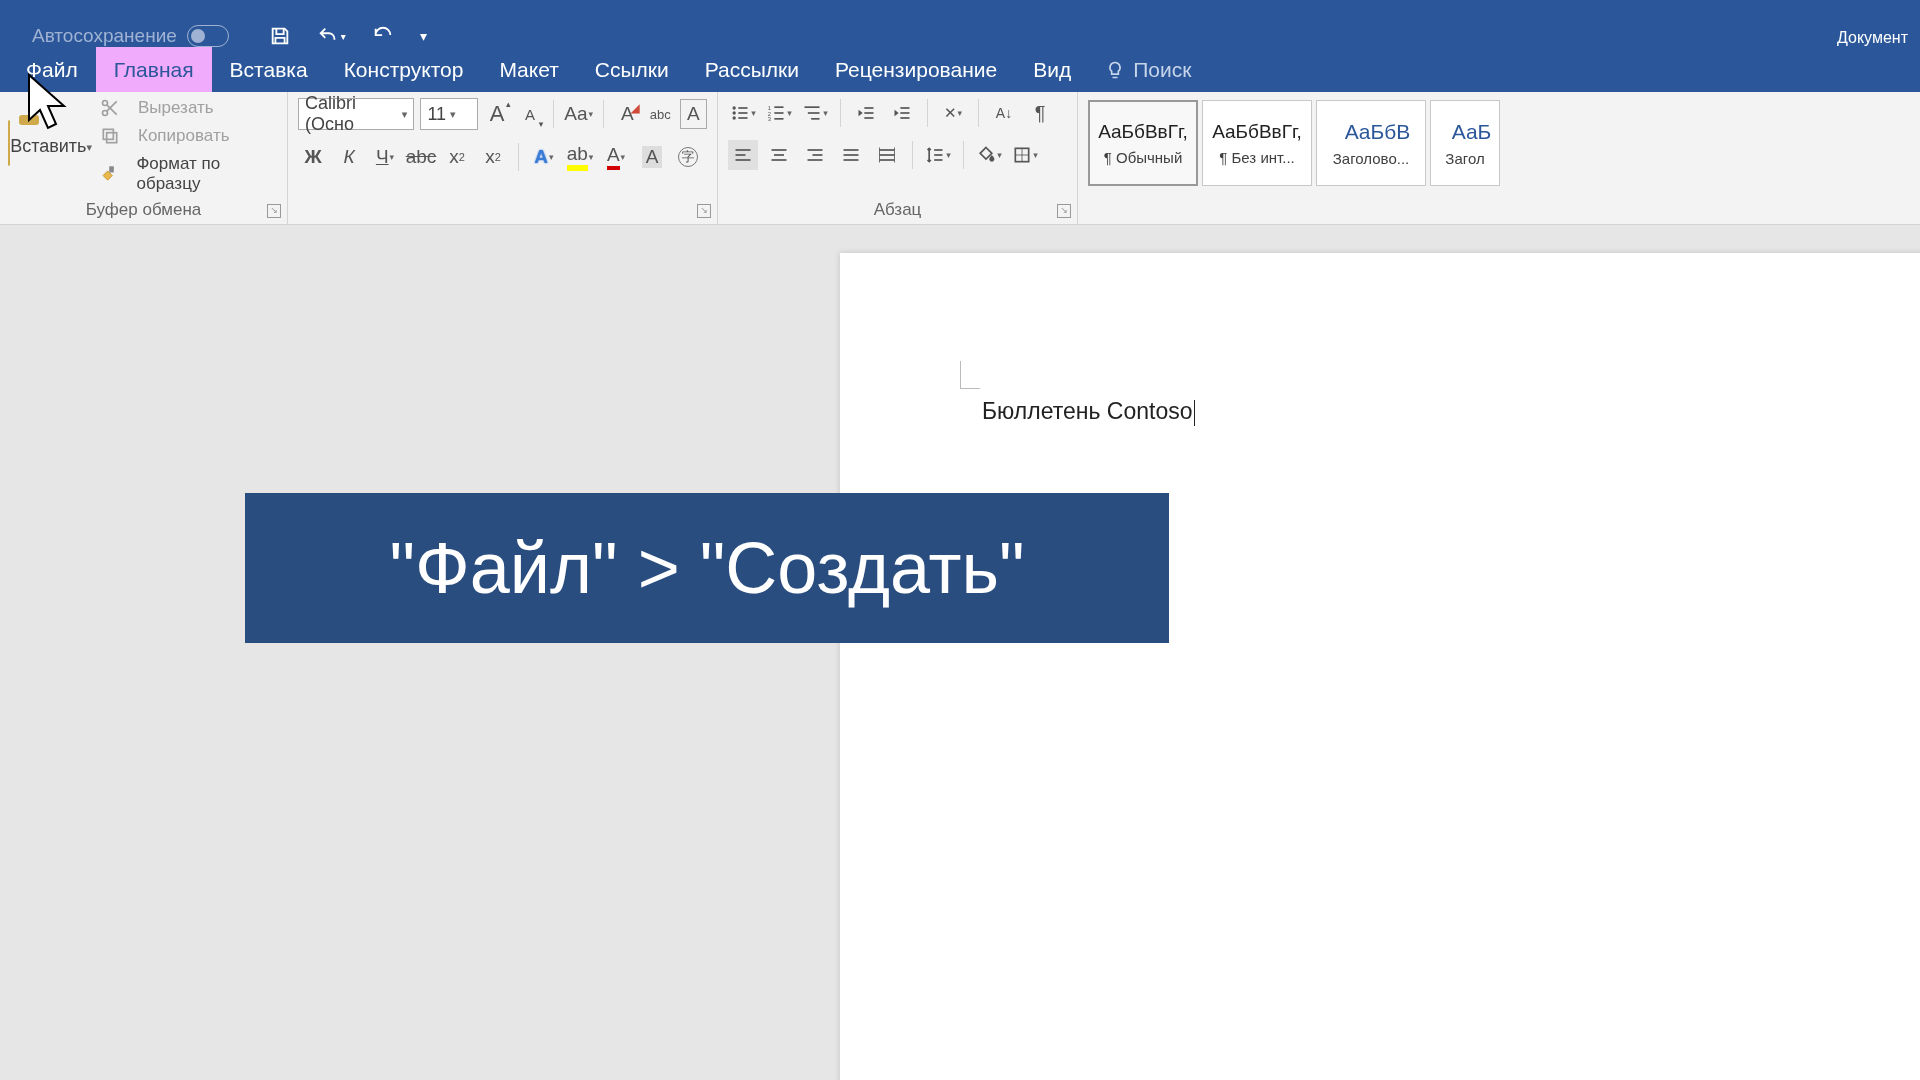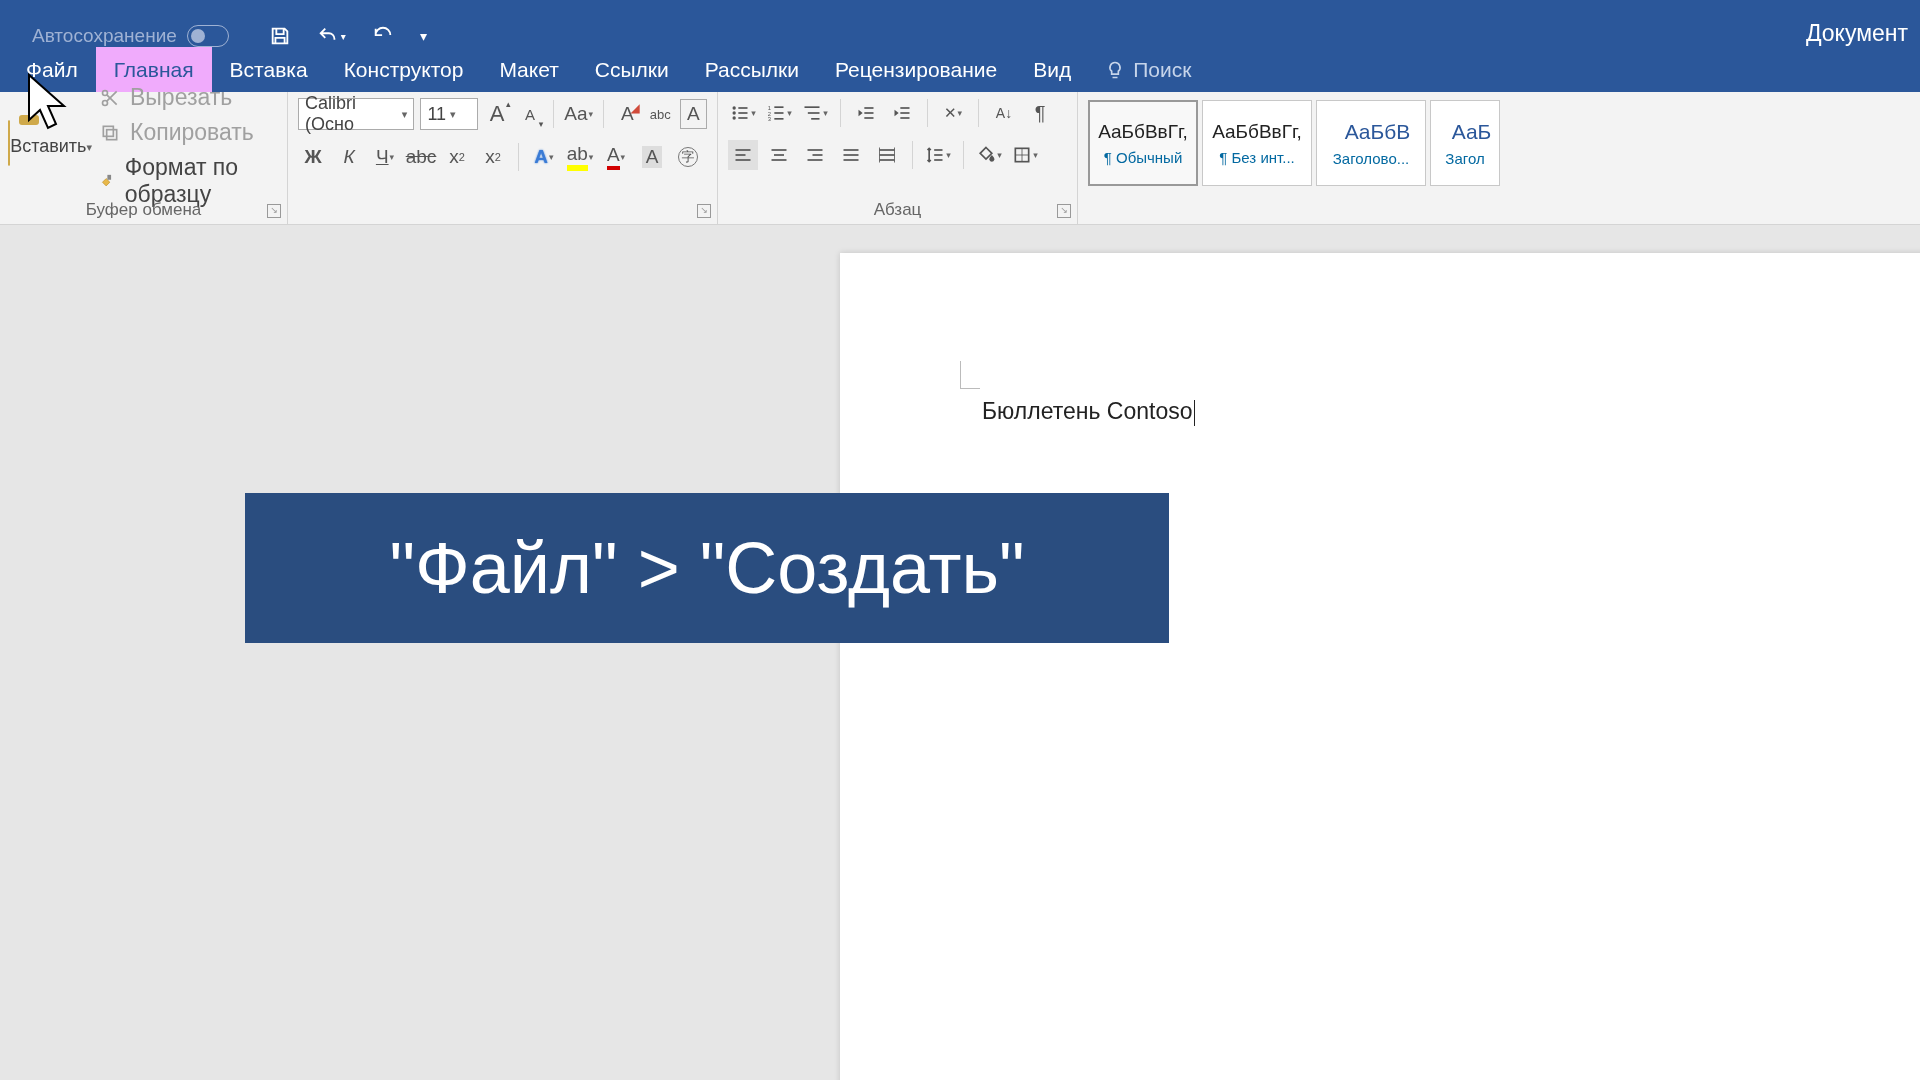--- a/index.html
+++ b/index.html
@@ -6,42 +6,42 @@
 body { width: 1920px; height: 1080px; overflow: hidden; background: #e6e6e6; position: relative; }
 
 
 .titlebar { background: #2b579a; height: 47px; display: flex; align-items: flex-end; color: #fff; padding: 0 12px; }
 .autosave { color: #9fb2d4; font-size: 19px; display: flex; align-items: center; gap: 10px; margin-left: 20px; }
 .autosave-toggle { width: 42px; height: 22px; border: 1px solid #9fb2d4; border-radius: 11px; position: relative; }
 .autosave-toggle::after { content: ""; position: absolute; width: 14px; height: 14px; background: #9fb2d4; border-radius: 50%; left: 3px; top: 3px; }
 .qat { display: flex; align-items: center; gap: 26px; margin-left: 40px; }
 .qat .qbtn { color: #fff; font-size: 20px; display: flex; align-items: center; gap: 2px; }
 .qat .caret { font-size: 10px; }
-.title-right { margin-left: auto; font-size: 23px; color: #fff; }
+.title-right { margin-left: auto; font-size: 16px; color: #fff; }
 
 
 .tabs { background: #2b579a; height: 45px; display: flex; align-items: stretch; padding-left: 8px; }
 .tab { color: #fff; font-size: 21px; padding: 0 18px; display: flex; align-items: center; cursor: pointer; }
 .tab.active { background: #f0abfc; color: #2b579a; }
 .search-tab { display: flex; align-items: center; gap: 8px; color: #c6d4ea; font-size: 21px; padding: 0 16px; }
 
 
 .ribbon { background: #f3f3f3; height: 133px; border-bottom: 1px solid #d4d4d4; display: flex; }
 .group { border-right: 1px solid #d4d4d4; padding: 6px 10px 0 10px; position: relative; display: flex; flex-direction: column; }
 .group-label { position: absolute; bottom: 4px; left: 0; right: 0; text-align: center; font-size: 17px; color: #666; }
 .group-launcher { position: absolute; bottom: 6px; right: 6px; width: 14px; height: 14px; border: 1px solid #999; color:#999; font-size:9px; line-height:11px; text-align:center;}
 
 
 .clip-body { display: flex; gap: 8px; height: 96px; }
 .paste-btn { display: flex; align-items: center; justify-content: flex-end; font-size: 18px; color: #444; width: 82px; }
 .paste-icon { width: 40px; height: 46px; background: linear-gradient(#fff,#fff); border: 1px solid #cfa94a; border-radius: 3px; position:relative; margin-bottom:6px;}
 .paste-icon::before { content:""; position:absolute; top:-6px; left:10px; width:20px; height:10px; background:#cfa94a; border-radius:3px;}
 .paste-caret { font-size: 11px; color:#666; margin-top:2px;}
 .clip-list { display: flex; flex-direction: column; gap: 8px; justify-content: center; }
-.clip-item { display: flex; align-items: center; gap: 10px; font-size: 23px; color: #a0a0a0; }
+.clip-item { display: flex; align-items: center; gap: 18px; font-size: 17px; color: #a0a0a0; }
 .clip-item.enabled { color: #444; justify-content: center; }
 
 
 .font-body { display: flex; flex-direction: column; gap: 12px; }
 .font-row { display: flex; align-items: center; gap: 6px; }
 .combo { height: 32px; border: 1px solid #ababab; background: #fff; display: flex; align-items: center; padding: 0 6px; font-size: 18px; color: #444; }
 .combo .cbtn { margin-left: 4px; font-size: 11px; color:#666; }
 .sq { width: 30px; height: 30px; display: flex; align-items: center; justify-content: center; font-size: 19px; color: #555; position: relative; }
 .sq.border { border: 1px solid #ababab; }
 .sep { width: 1px; height: 28px; background: #d4d4d4; margin: 0 4px; }
@@ -49,21 +49,21 @@
 
 
 .para-body { display: flex; flex-direction: column; gap: 12px; }
 
 
 .styles-body { display: flex; gap: 4px; padding-top:2px;}
 .style-card { width: 110px; height: 86px; border: 1px solid #c8c8c8; background:#fff; display: flex; flex-direction: column; align-items: center; justify-content: center; gap: 6px; }
 .style-card.sel { border: 2px solid #999; background:#f8f8f8; }
 .style-sample { font-size: 19px; color: #222; }
 .style-sample.blue { color: #2b579a; font-size: 21px; margin-left: 13px; }
-.style-name { font-size: 15px; color: #0369a1; white-space: nowrap; overflow:hidden; text-overflow:ellipsis; max-width:100px;}
+.style-name { font-size: 15px; color: #404040; white-space: nowrap; overflow:hidden; text-overflow:ellipsis; max-width:100px;}
 
 
 .docwrap { position: absolute; top: 225px; left: 0; right: 0; bottom: 0; background: #e6e6e6; overflow: hidden; }
 .page { position: absolute; left: 840px; top: 28px; width: 1200px; height: 1500px; background: #fff; box-shadow: 0 0 6px rgba(0,0,0,.15); }
 .corner { position:absolute; left:120px; top:108px; width:20px; height:28px; border-left:1px solid #bbb; border-bottom:1px solid #bbb;}
 .doc-text { position: absolute; left: 142px; top: 145px; font-size: 23px; color: #222; }
 .text-cursor { display:inline-block; width:1px; height:26px; background:#222; vertical-align:middle; margin-left:1px;}
 
 
 .caption { position: absolute; left: 245px; top: 493px; width: 924px; height: 150px; background: #2a4d7f; color: #fff; display: flex; align-items: center; justify-content: center; font-size: 72px; font-weight: 400; }

